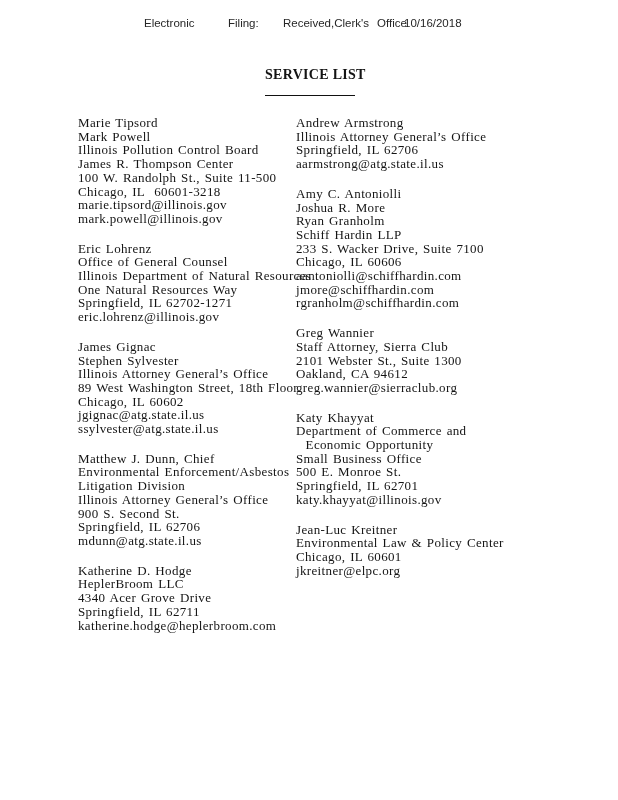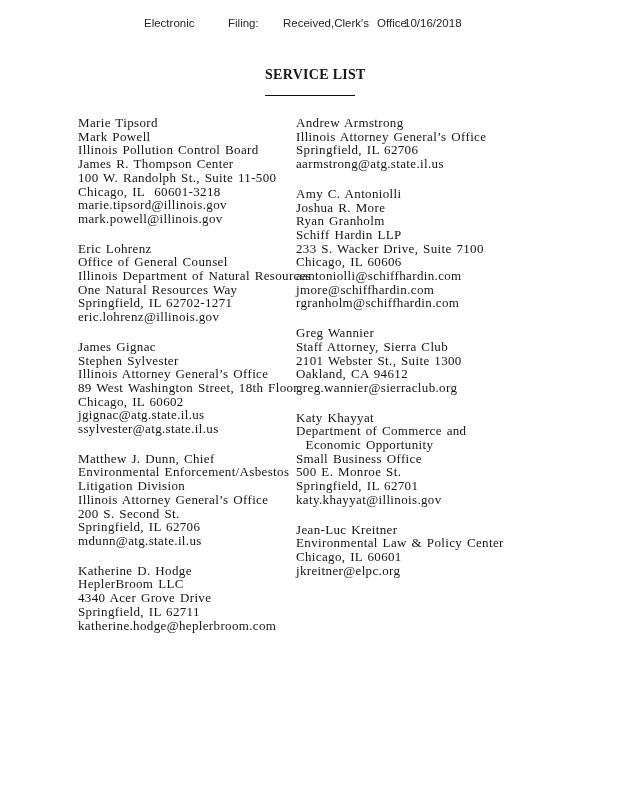--- a/index.html
+++ b/index.html
@@ -84,21 +84,21 @@
         <div class="contact-line">89 West Washington Street, 18th Floor</div>
         <div class="contact-line">Chicago, IL 60602</div>
         <div class="contact-line">jgignac@atg.state.il.us</div>
         <div class="contact-line">ssylvester@atg.state.il.us</div>
       </div>
       <div class="contact-block">
         <div class="contact-line">Matthew J. Dunn, Chief</div>
         <div class="contact-line">Environmental Enforcement/Asbestos</div>
         <div class="contact-line">Litigation Division</div>
         <div class="contact-line">Illinois Attorney General’s Office</div>
-        <div class="contact-line">200 S. Second St.</div>
+        <div class="contact-line">900 S. Second St.</div>
         <div class="contact-line">Springfield, IL 62706</div>
         <div class="contact-line">mdunn@atg.state.il.us</div>
       </div>
       <div class="contact-block">
         <div class="contact-line">Katherine D. Hodge</div>
         <div class="contact-line">HeplerBroom LLC</div>
         <div class="contact-line">4340 Acer Grove Drive</div>
         <div class="contact-line">Springfield, IL 62711</div>
         <div class="contact-line">katherine.hodge@heplerbroom.com</div>
       </div>

